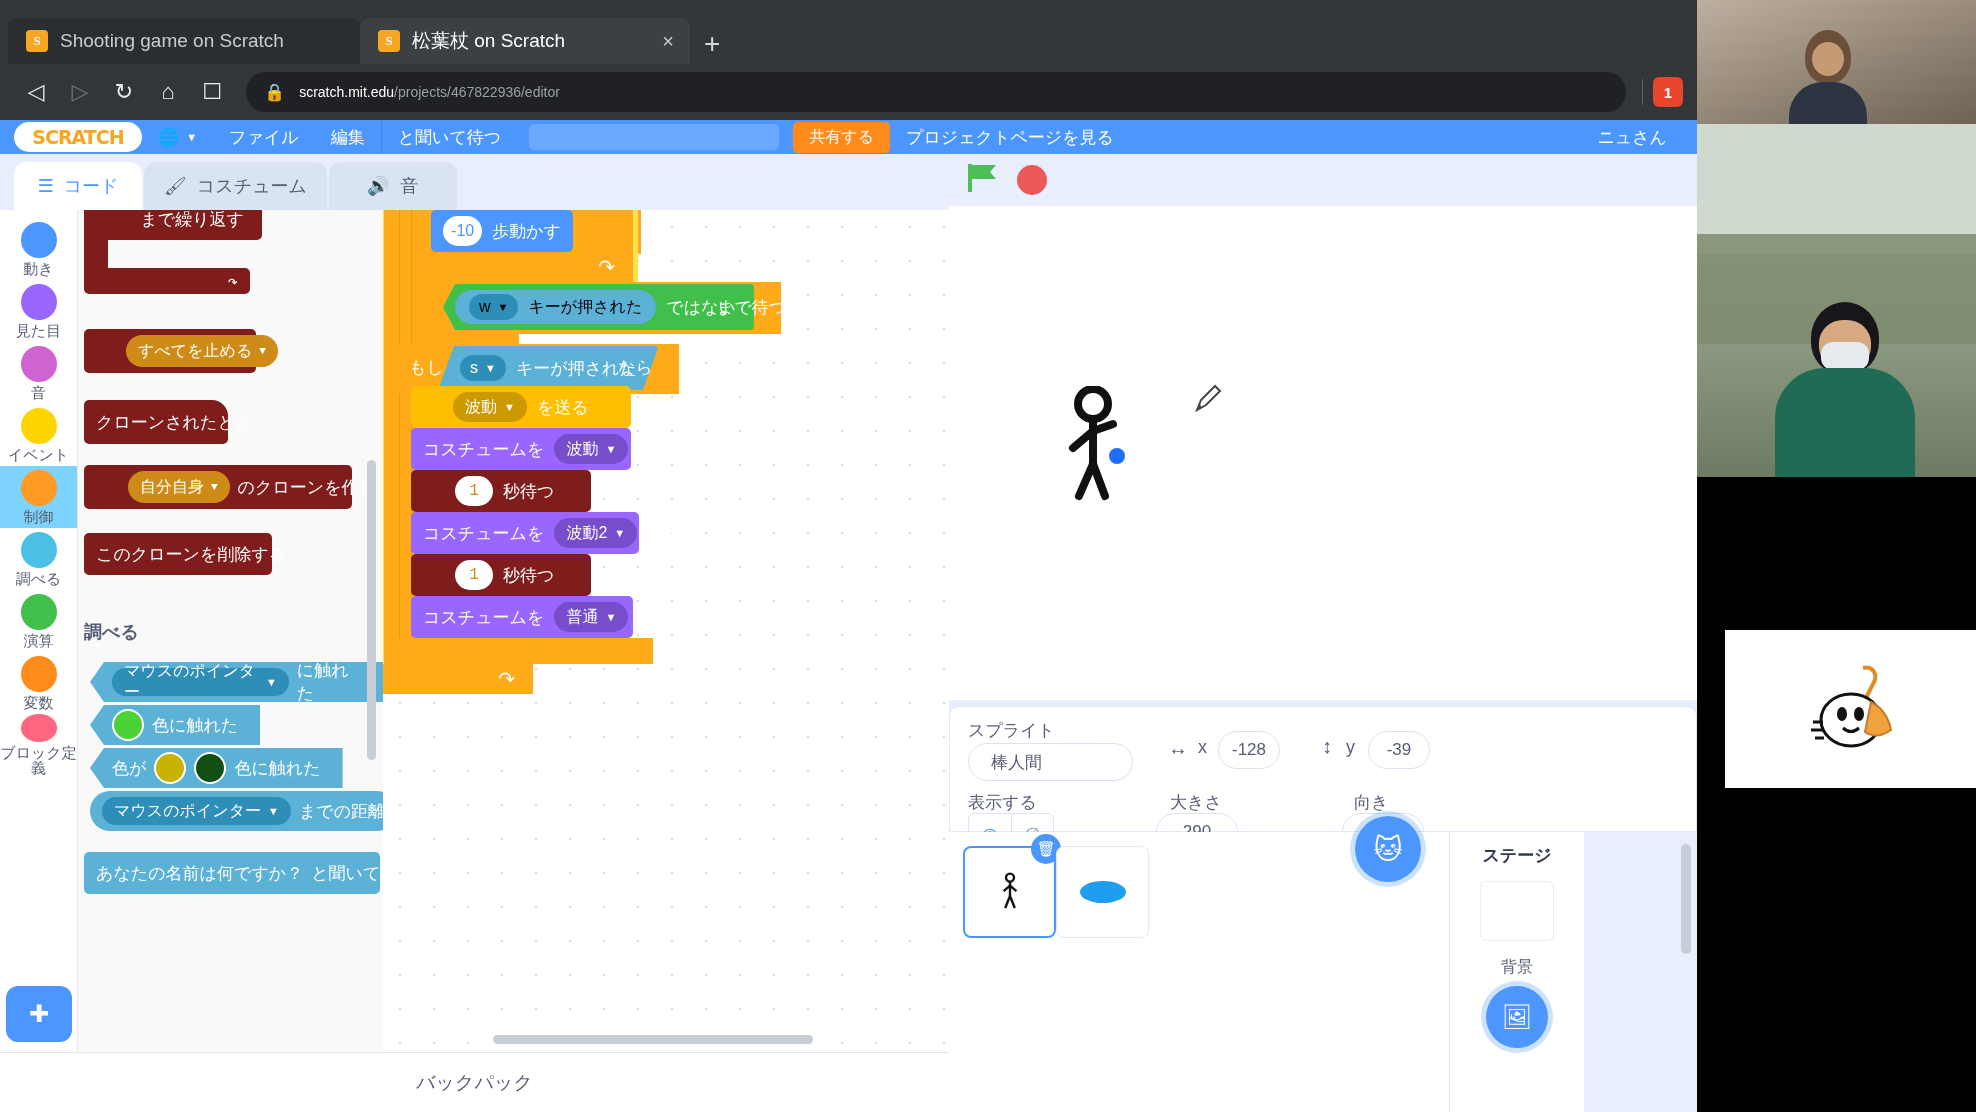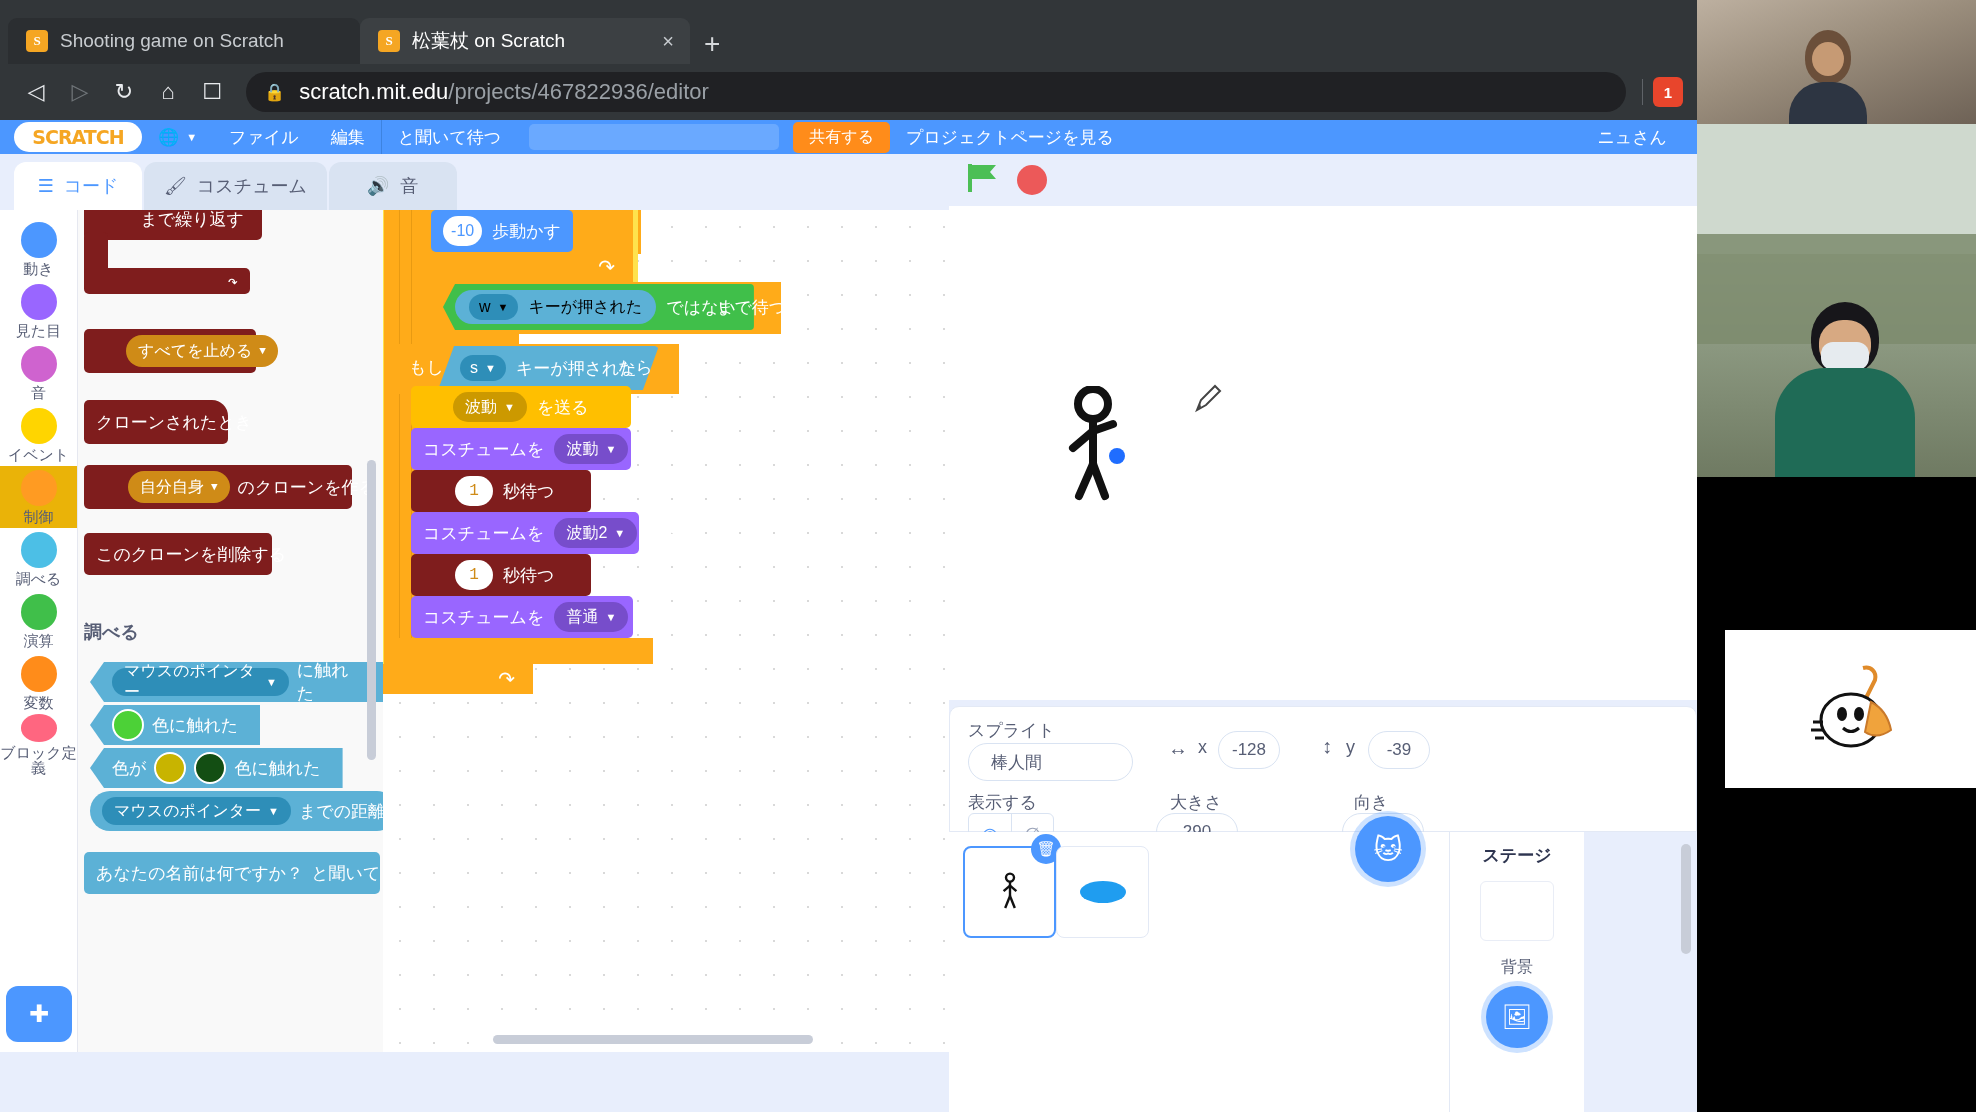--- a/index.html
+++ b/index.html
@@ -21,21 +21,21 @@
   .tab-title { overflow:hidden; text-overflow:ellipsis; }
   .tab-close { margin-left:auto; padding-left:22px; color:#c8ccd0; font-size:20px; }
   .newtab { color:#d6d9dc; font-size:28px; margin-left:14px; margin-bottom:6px; line-height:1; }
 
   .navbar { position:absolute; left:0; top:64px; height:56px; width:100%; display:flex; align-items:center; padding:0 14px; }
   .navicon { width:44px; height:44px; display:flex; align-items:center; justify-content:center;
              color:#e8eaed; font-size:22px; }
   .navicon.dim { color:#6f7478; }
   .omnibox { flex:1; height:40px; margin-left:12px; background:#202124; border-radius:20px;
              display:flex; align-items:center; padding:0 18px; gap:14px; }
-  .omnibox .url { font-size:22px; color:#e8eaed; white-space:nowrap; }
+  .omnibox .url { font-size:14px; color:#e8eaed; white-space:nowrap; }
   .omnibox .url .host { color:#ffffff; }
   .omnibox .url .path { color:#9aa0a6; }
   .lock { color:#9aa0a6; font-size:17px; }
   .ext-right { display:flex; align-items:center; gap:10px; padding-left:16px; }
   .ext-div { width:1px; height:26px; background:#5f6368; }
   .ext-icon { width:30px; height:30px; border-radius:6px; background:#e8452c; display:flex;
               align-items:center; justify-content:center; color:#fff; font-size:15px; font-weight:bold; }
 
   
   .app { position:absolute; left:0; top:120px; width:1697px; height:992px; background:#e8eefc; overflow:hidden; }
@@ -54,21 +54,21 @@
 
   .tabsrow { position:absolute; left:0; top:34px; width:949px; height:56px; display:flex; align-items:flex-end; padding-left:14px; gap:2px; }
   .stab { height:48px; min-width:128px; border-radius:12px 12px 0 0; display:flex; align-items:center;
           justify-content:center; gap:10px; font-size:18px; padding:0 20px; }
   .stab.sel { background:#fff; color:#4c97ff; }
   .stab.un  { background:#d9e3f2; color:#575e75; }
 
   .paletteCats { position:absolute; left:0; top:90px; width:78px; bottom:60px; background:#fff;
                  border-right:1px solid #e6e8f0; padding-top:8px; }
   .cat { height:62px; display:flex; flex-direction:column; align-items:center; justify-content:center; gap:3px; }
-  .cat.on { background:#eab308; }
+  .cat.on { background:#7dd3fc; }
   .catdot { width:36px; height:36px; border-radius:50%; }
   .catlbl { font-size:15px; color:#575e75; text-align:center; line-height:1.05; }
 
   .palette { position:absolute; left:78px; top:90px; width:305px; bottom:60px; background:#f9f9f9; overflow:hidden; }
   .pscroll { position:absolute; right:7px; top:250px; width:9px; height:300px; background:#c8cdd8; border-radius:5px; }
 
   .blk { position:absolute; color:#fff; font-size:17px; display:flex; align-items:center;
          white-space:nowrap; border-radius:5px; padding:0 12px; }
   .ctrl { background:#7f1d1d;font-family:Liberation Mono, monospace; }
   .ctrl-d { background:#cf8b17; }
@@ -452,20 +452,23 @@
               <circle cx="8.5" cy="8.5" r="6" fill="none" stroke="#4c97ff" stroke-width="2"></circle>
               <line x1="13" y1="13" x2="18" y2="18" stroke="#4c97ff" stroke-width="2.4"></line>
               <line x1="5.5" y1="8.5" x2="11.5" y2="8.5" stroke="#4c97ff" stroke-width="1.8"></line>
             </svg>
         </span>
         <span class="zbtn">=</span>
       </div>
       <div class="hscroll"></div>
     </div>
 
+    <div class="backpack">
+      <span>バックパック</span>
+    </div>
 
     <div class="stagewrap">
       <div class="stagebar">
         <span>
           <svg width="34" height="32" viewBox="0 0 34 32" aria-hidden="true">
               <path d="M3 2 L3 30" stroke="#4cbf56" stroke-width="4"></path>
               <path d="M5 3 h24 l-6 7 6 7 h-24 z" fill="#4cbf56"></path>
             </svg>
         </span>
         <span class="stopsign"></span>

